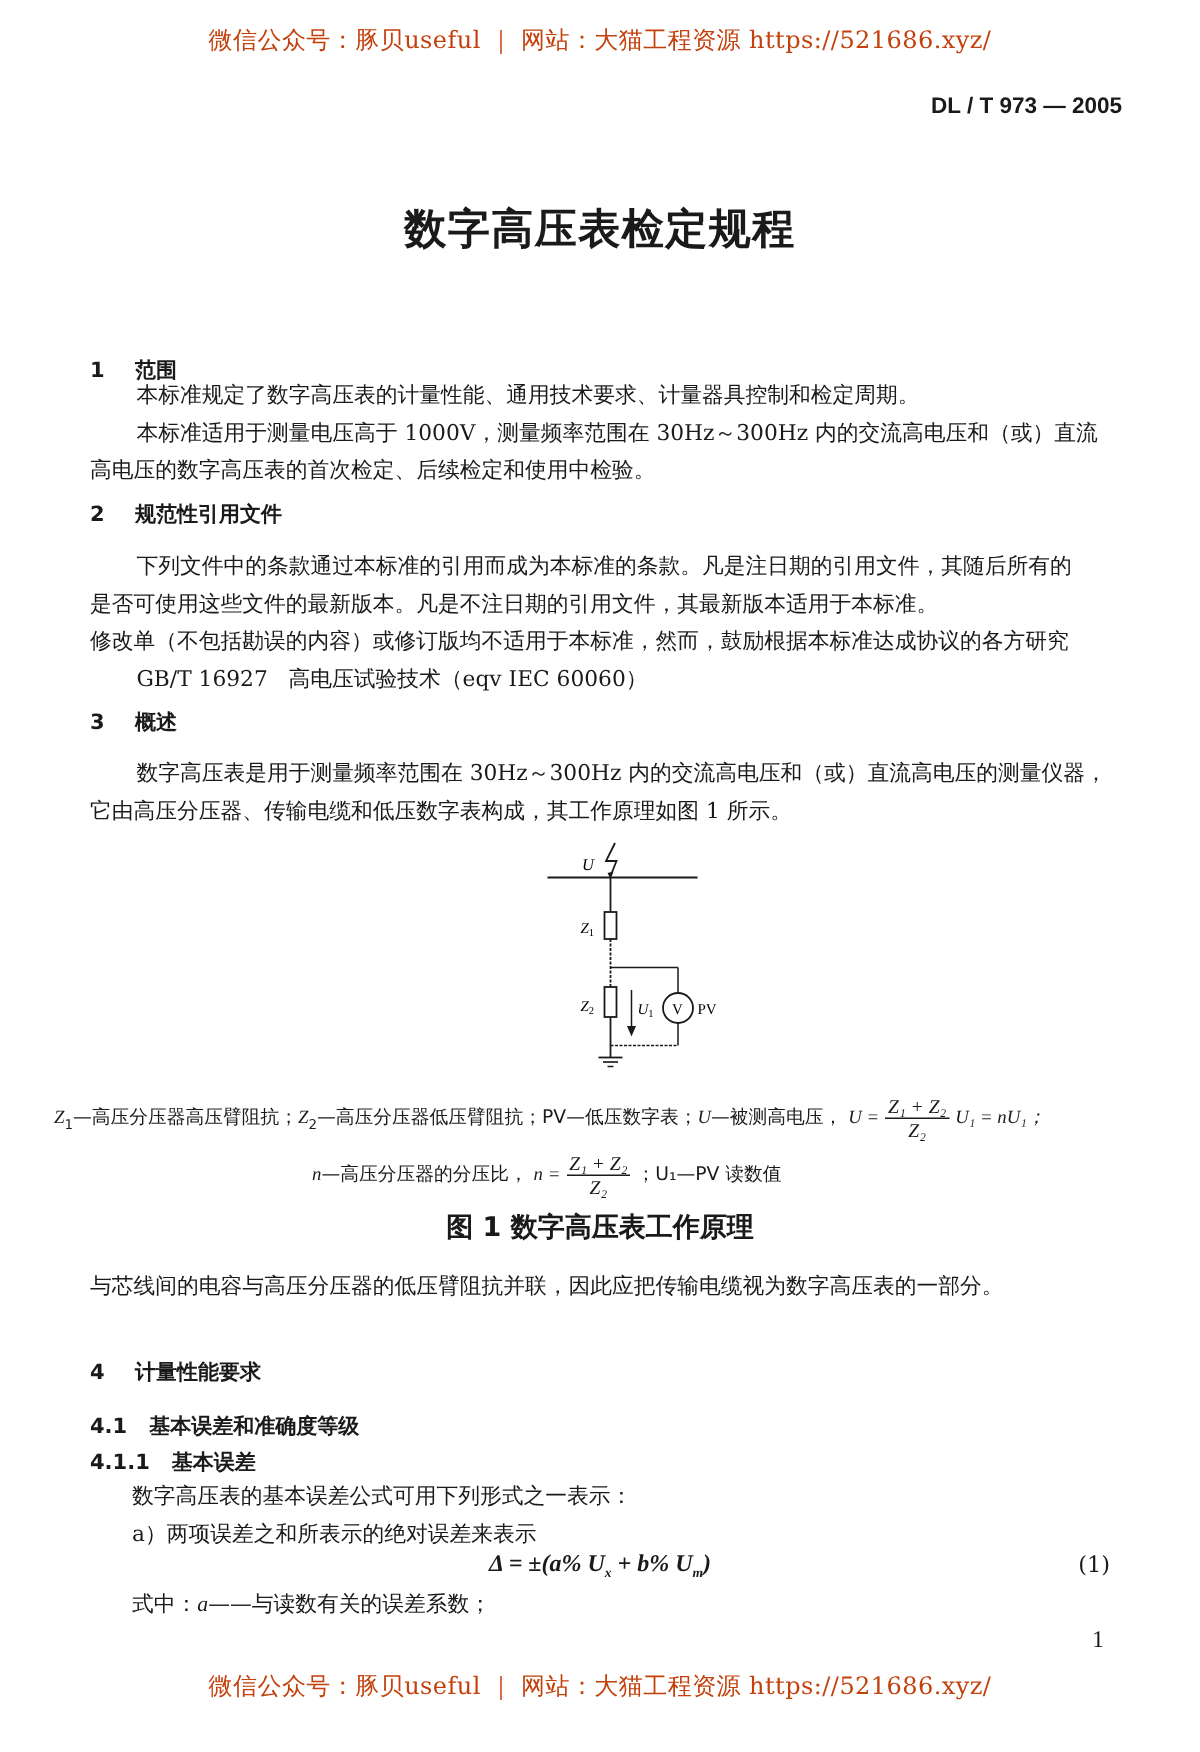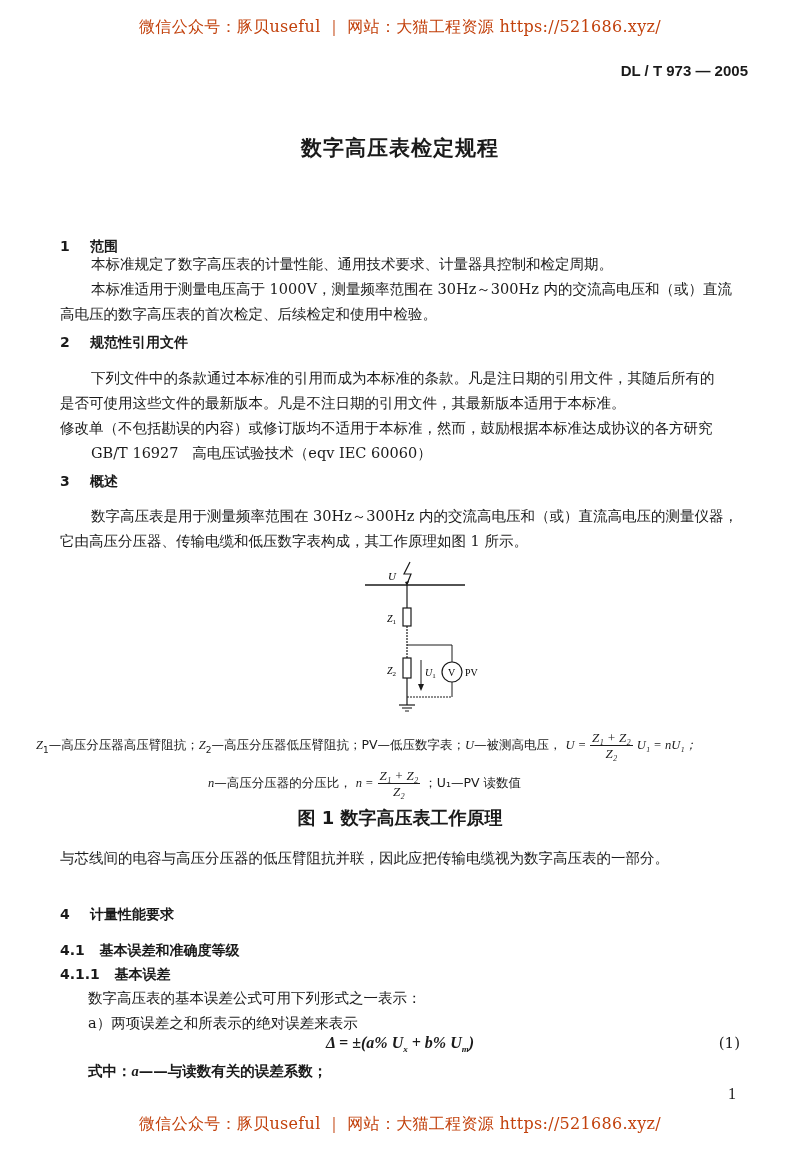--- a/index.html
+++ b/index.html
@@ -6,21 +6,21 @@
   body {
     width:800px; height:1168px; background:#ffffff; position:relative; overflow:hidden;
     font-family: "DejaVu Serif", "Liberation Serif", serif; color:#1a1a1a;
   }
   .abs { position:absolute; }
   .watermark {
     left:0; width:800px; text-align:center; font-size:16px; color:#c2410c;
     font-family: "DejaVu Serif", "Liberation Serif", serif; letter-spacing:0.3px;
   }
   .std-code { right:52px; top:62px; font-family:"Liberation Sans", sans-serif; font-weight:bold; font-size:15px; }
-  .title { left:0; width:800px; text-align:center; top:134px; font-family:"DejaVu Sans", sans-serif; font-weight:bold; font-size:21px; letter-spacing:1px; }
+  .title { left:0; width:800px; text-align:center; top:134px; font-family:"DejaVu Sans", sans-serif; font-weight:bold; font-size:28px; letter-spacing:1px; }
   .h1 { font-family:"DejaVu Sans", sans-serif; font-weight:bold; font-size:14px; left:60px; }
   .h1 .num { display:inline-block; width:30px; }
   .h2 { font-family:"DejaVu Sans", sans-serif; font-weight:bold; font-size:14px; left:60px; }
   .para { left:60px; width:680px; font-size:14.5px; line-height:25px; }
   .para .indent { padding-left:31px; }
   .line { white-space:nowrap; }
   .caption-legend { font-size:12.5px; font-family:"DejaVu Sans", sans-serif; white-space:nowrap; }
   .fig-title { left:0; width:800px; text-align:center; top:806px; font-family:"DejaVu Sans", sans-serif; font-weight:bold; font-size:18px; }
   .frac { display:inline-flex; flex-direction:column; align-items:center; vertical-align:middle; font-style:italic; font-family:"Liberation Serif", serif; font-size:13px; line-height:15px; }
   .frac .top { border-bottom:1px solid #1a1a1a; padding:0 2px; }
@@ -137,19 +137,19 @@
 <div class="abs para" style="top:986px; left:88px;">
   <div class="line">数字高压表的基本误差公式可用下列形式之一表示：</div>
   <div class="line">a）两项误差之和所表示的绝对误差来表示</div>
 </div>
 
 <div class="abs eq">
   <span>Δ = ±(a% U</span><sub>x</sub><span> + b% U</span><sub>m</sub><span>)</span>
 </div>
 <div class="abs eqnum">(1)</div>
 
-<div class="abs para" style="top:1058px; left:88px;font-weight:bold;">
+<div class="abs para" style="top:1058px; left:88px;">
   <span>式中：</span><i class="v">a</i><span>——与读数有关的误差系数；</span>
 </div>
 
 <div class="abs pagenum">1</div>
 
 <div class="abs watermark" style="top:1114px;">微信公众号：豚贝useful ｜ 网站：大猫工程资源 https://521686.xyz/</div>
 
 </body></html>

